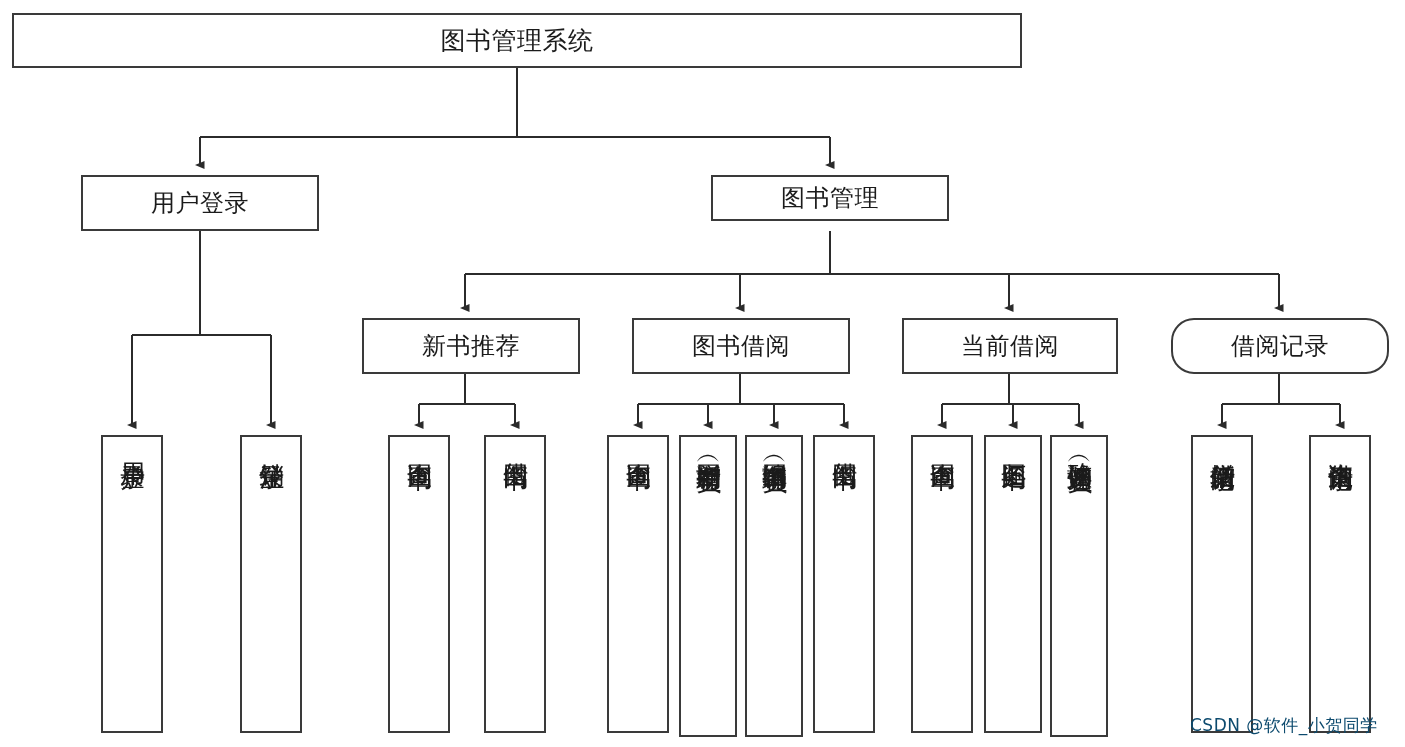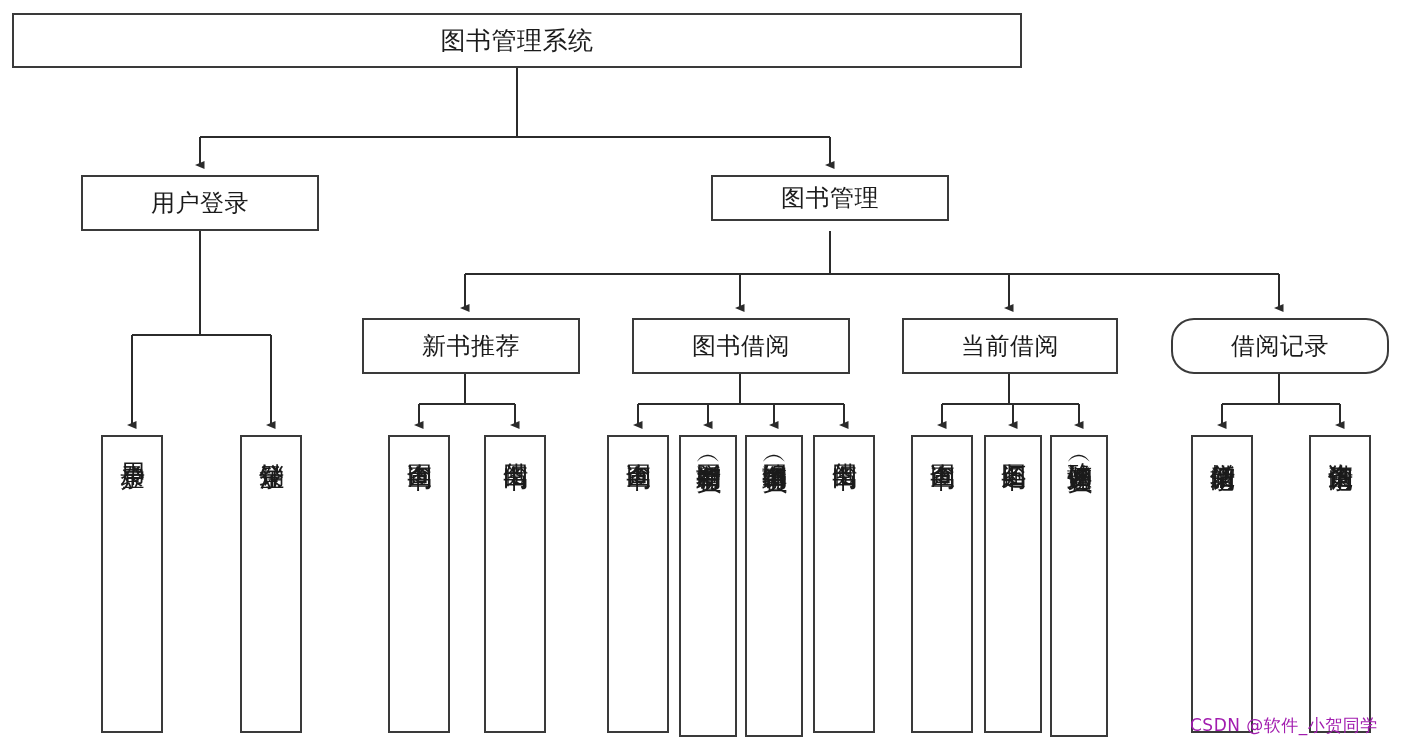--- a/index.html
+++ b/index.html
@@ -60,21 +60,21 @@
     writing-mode: vertical-rl;
     text-orientation: upright;
     font-size: 25px;
     line-height: 1.05;
     letter-spacing: 1px;
     white-space: nowrap;
   }
   .watermark {
     position: absolute;
     font-size: 17px;
-    color: #a21caf;
+    color: #0c4a6e;
     white-space: nowrap;
     letter-spacing: 0.5px;
   }
 </style>
 </head>
 <body>
 
 <div id="canvas">
 
   <svg class="connectors" viewBox="0 0 1405 747" xmlns="http://www.w3.org/2000/svg">

